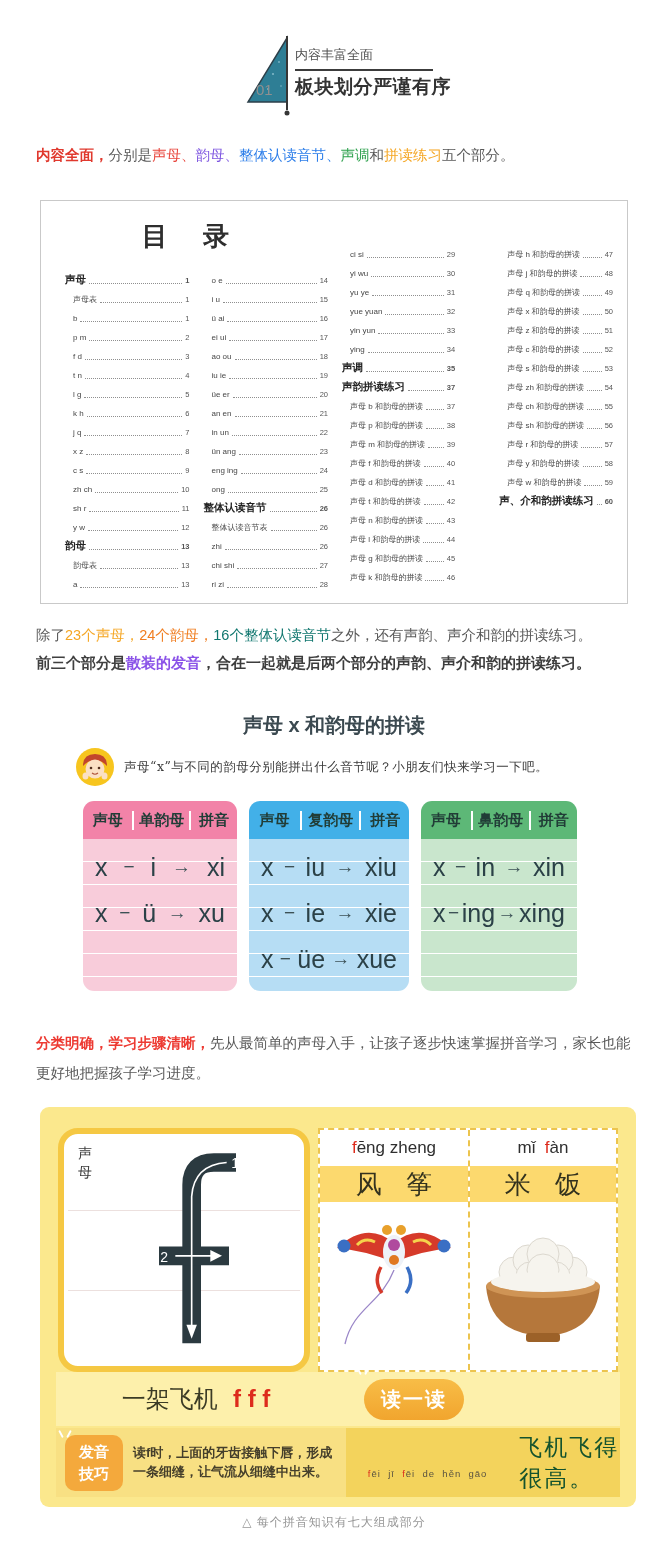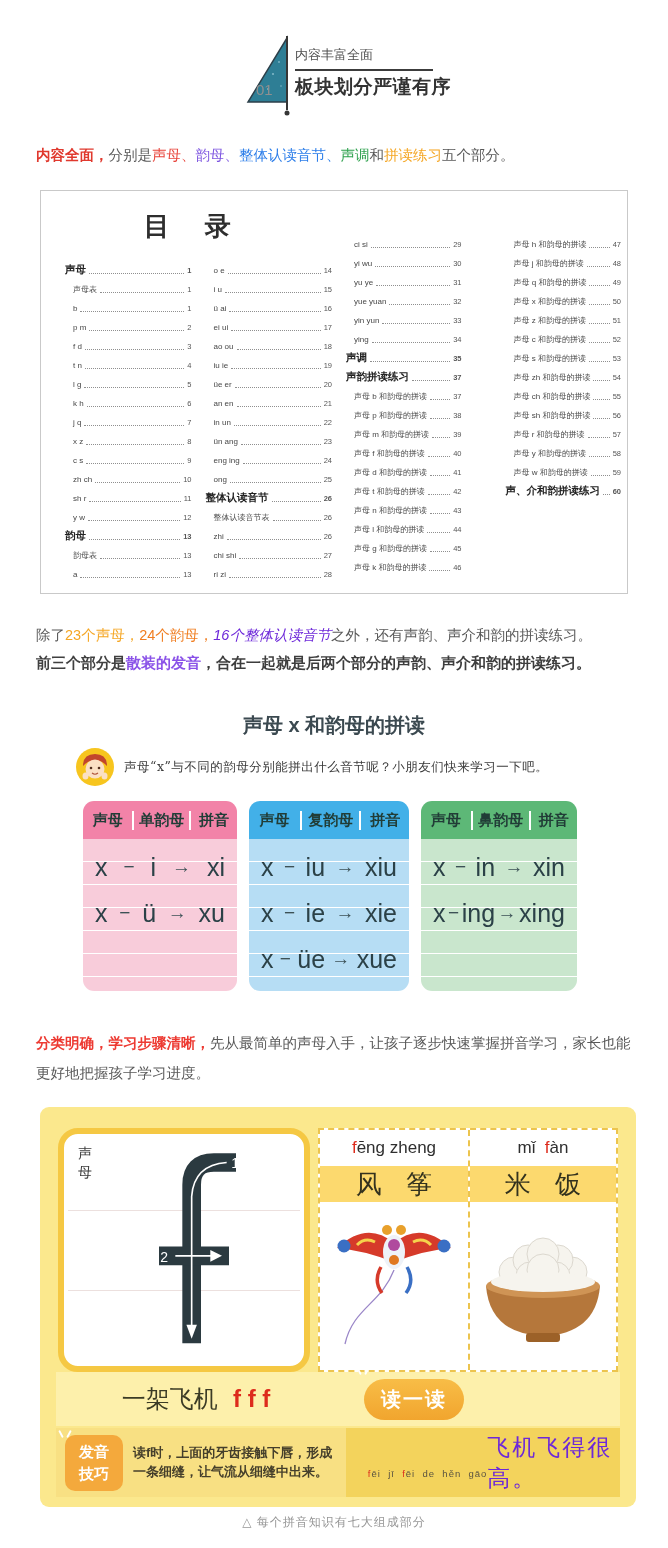--- a/index.html
+++ b/index.html
@@ -22,22 +22,22 @@
   .h-title { font-size:19px; font-weight:bold; color:#333; letter-spacing:0.5px; }
 
   
   .para { position:absolute; left:36px; width:606px; font-size:14.5px; line-height:22px; color:#595959; }
   .p1 { top:144px; }
   .p2a { top:624px; }
   .p2b { top:652px; font-size:15px; }
   .p3 { top:1028px; line-height:30px; }
 
   
-  .toc { position:absolute; left:40px; top:190px; width:588px; height:404px;
-         border:1px solid #c9c9c9; background:#fff; display:flex; padding:18px 0 14px 24px; }
+  .toc { position:absolute; left:40px; top:200px; width:588px; height:404px;
+         border:1px solid #c9c9c9; background:#fff; display:flex; padding:18px 8px 14px 24px; }
   .toc-left { width:50%; }
   .toc-title { font-size:26px; font-weight:bold; color:#2e2e2e; letter-spacing:14px;
                text-align:center; width:92%; margin:0 0 13px; }
   .toc-cols { display:flex; }
   .toc-left .toc-col { flex:1; margin-right:14px; }
   .toc-right { width:50%; display:flex; padding-top:22px;gap:38px; }
   .toc-right .toc-col { flex:1; margin-right:6px; }
   .toc-row { display:flex; align-items:flex-end; height:19px; font-size:8px; color:#474747; }
   .toc-row .lab { white-space:nowrap; line-height:1.1; }
   .toc-row .leader { flex:1; min-width:5px; border-bottom:1px dotted #8f8f8f; margin:0 3px 2.5px; }
@@ -114,21 +114,21 @@
              padding-left:9px; position:relative; }
   .tip-badge { width:58px; height:56px; background:#f4a93c; border-radius:10px; color:#fff;
                font-weight:bold; font-size:15px; line-height:1.45; text-align:center;
                display:flex; flex-direction:column; justify-content:center; flex:0 0 58px; }
   .tip-text { margin-left:10px; width:205px; font-size:13px; font-weight:bold;
               color:#453f2b; line-height:1.45; }
   .sentzone { flex:1; background:#f3d35c; display:flex; flex-direction:row;
               align-items:center; justify-content:flex-start; }
   .sent-pin { font-size:9.5px; color:#5a5340; letter-spacing:1px; }
   .sent-hz { font-family:"DejaVu Serif","Liberation Serif",serif; font-size:23px;
-             color:#6d28d9; letter-spacing:2px; margin-top:1px; }
+             color:#14532d; letter-spacing:2px; margin-top:1px;margin-left:32px; }
 
   .caption { position:absolute; left:0; top:1514px; width:668px; text-align:center;
              font-size:12px; color:#969696; letter-spacing:1px; }
 </style>
 </head>
 <body>
 
 <div class="hdr">
   <svg class="flag" width="48" height="84" viewBox="0 0 48 84">
     <polygon points="44,4 44,68 5,68" fill="#2e7e95" stroke="#2c3f49" stroke-width="1.5"></polygon>
@@ -560,21 +560,21 @@
           <span class="lab">声、介和韵拼读练习</span>
           <span class="leader"></span>
           <span class="pg">60</span>
         </div>
       </div>
   </div>
 </figure>
 
 <div class="para p2a">
   
-<span class="seg">除了</span><span class="seg" style="color: rgb(245, 166, 35);">23个声母，</span><span class="seg" style="color: rgb(240, 125, 32);">24个韵母，</span><span class="seg" style="color: #6d28d9; font-style: italic;">16个整体认读音节</span><span class="seg">之外，还有声韵、声介和韵的拼读练习。</span></div>
+<span class="seg">除了</span><span class="seg" style="color: rgb(245, 166, 35);">23个声母，</span><span class="seg" style="color: rgb(240, 125, 32);">24个韵母，</span><span class="seg" style="color: #0f766e;">16个整体认读音节</span><span class="seg">之外，还有声韵、声介和韵的拼读练习。</span></div>
 <div class="para p2b">
   
 <span class="seg b" style="color: #404040;">前三个部分是</span><span class="seg b" style="color: rgb(138, 82, 232);">散装的发音</span><span class="seg b" style="color: rgb(61, 61, 61);">，合在一起就是后两个部分的声韵、声介和韵的拼读练习。</span></div>
 
 <figure class="chart">
   <div class="c-title">声母 x 和韵母的拼读</div>
   <div class="c-intro">
     <svg class="avatar" width="38" height="38" viewBox="0 0 38 38">
       <circle cx="19" cy="19" r="19" fill="#f7c51e"></circle>
       <path d="M7,18 Q7,6 19,6 Q31,6 31,18 Q26,12 19,13 Q12,12 7,18 Z" fill="#c2452c"></path>

